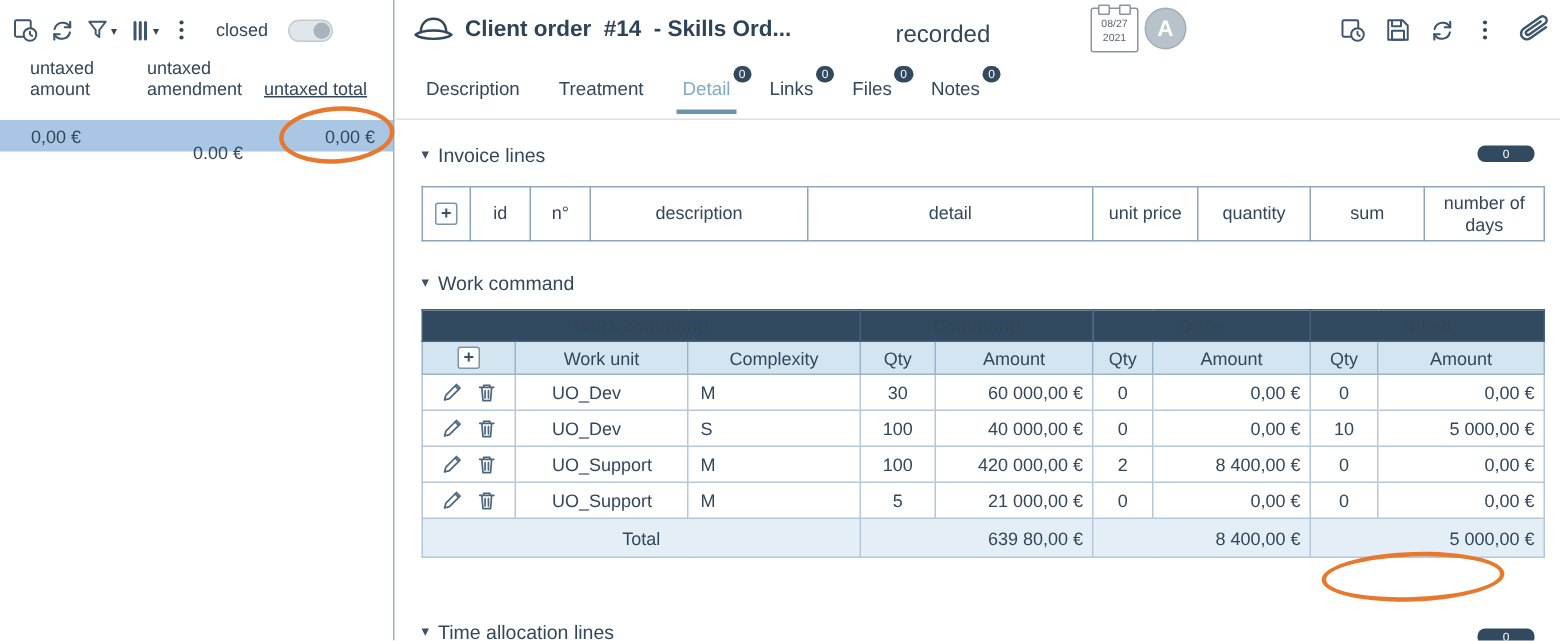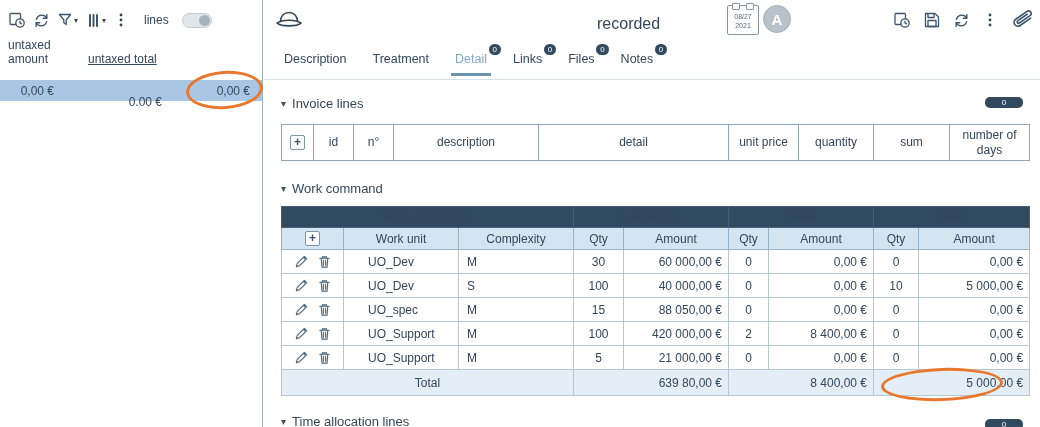--- a/index.html
+++ b/index.html
@@ -15,21 +15,21 @@
   #left-panel { position:absolute; left:0; top:0; width:263px; height:427px; background:#fff; border-right:1px solid #9fb0bd; }
   .lp-toolbar { position:absolute; top:11px; left:8px; display:flex; align-items:center; gap:7px; }
   .tb-icon { display:flex; align-items:center; cursor:pointer; }
   .caret { font-size:8px; color:#33475b; margin-left:1px; }
   .closed-label { margin-left:8px; margin-right:6px; color:#33475b; }
   .toggle { position:relative; width:30px; height:15px; border-radius:8px; background:#e1e6ea; border:1px solid #c2cbd2; cursor:pointer; }
   .toggle-knob { position:absolute; right:1px; top:1px; width:11px; height:11px; border-radius:50%; background:#a8b4bd; }
 
   .lp-headers { position:absolute; top:38px; left:0; width:262px; display:flex; align-items:flex-end; line-height:1.2; }
   .lp-col { padding-bottom:2px; }
-  .lp-col.c1 { width:88px; padding-left:8px; }
+  .lp-col.c1 { width:88px; padding-left:20px; }
   .lp-col.c2 { width:88px; padding-left:10px; }
   .lp-col.c3 { width:86px; text-align:left; padding-right:10px; text-decoration:underline; }
 
   .lp-row { position:absolute; top:80px; left:0; width:262px; height:21px; background:#a9c7e5; display:flex; align-items:center; cursor:pointer; }
   .lp-cell { white-space:nowrap; }
   .lp-cell.v1 { width:88px; text-align:right; padding-right:34px; }
   .lp-cell.v2 { width:88px; text-align:right; padding-right:14px;margin-top:22px; }
   .lp-cell.v3 { width:86px; text-align:right; padding-right:12px; }
 
   
@@ -166,48 +166,50 @@
       <svg class="ic" width="16" height="16" viewBox="0 0 16 16">
           <use href="#sym-bars"></use>
         </svg>
       <span class="caret">▾</span>
     </span>
     <span class="tb-icon">
         <svg class="ic" width="16" height="16" viewBox="0 0 16 16">
           <use href="#sym-kebab"></use>
         </svg>
       </span>
-    <span class="closed-label">lines</span>
+    <span class="closed-label">closed</span>
     <span class="toggle">
         <span class="toggle-knob"></span>
       </span>
   </div>
 
   <div class="lp-headers">
     <div class="lp-col c1">untaxed amount</div>
+    <div class="lp-col c2">untaxed amendment</div>
     <div class="lp-col c3">untaxed total</div>
   </div>
 
   <div class="lp-row">
     <span class="lp-cell v1">0,00 €</span>
     <span class="lp-cell v2">0.00 €</span>
     <span class="lp-cell v3">0,00 €</span>
   </div>
 </div>
 
 <div class="annot" id="annot-left"></div>
 <div class="annot" id="annot-total"></div>
 
 <div id="right-panel">
 
   <span id="order-icon">
     <svg class="ic" width="30" height="24" viewBox="0 0 30 24">
         <use href="#sym-hat"></use>
       </svg>
   </span>
+  <div id="page-title">Client order  #14  - Skills Ord...</div>
   <div id="status-text">recorded</div>
 
   <div id="date-widget">
     <div>08/27</div>
     <div>2021</div>
   </div>
   <div id="avatar">A</div>
 
   <div id="header-icons">
     <span class="tb-icon">
@@ -365,44 +367,20 @@
           <td class="cell-wu">UO_Dev</td>
           <td class="cell-cx">S</td>
           <td class="cell-qty">100</td>
           <td class="cell-amt">40 000,00 €</td>
           <td class="cell-qty">0</td>
           <td class="cell-amt">0,00 €</td>
           <td class="cell-qty">10</td>
           <td class="cell-amt">5 000,00 €</td>
         </tr>
 
-        <tr class="wc-row">
-          <td>
-            <div class="row-icons">
-            <span class="icon-btn">
-                <svg class="ic" width="15" height="15" viewBox="0 0 16 16">
-                  <use href="#sym-pencil"></use>
-                </svg>
-              </span>
-            <span class="icon-btn">
-                <svg class="ic" width="15" height="15" viewBox="0 0 16 16">
-                  <use href="#sym-trash"></use>
-                </svg>
-              </span>
-          </div>
-          </td>
-          <td class="cell-wu">UO_spec</td>
-          <td class="cell-cx">M</td>
-          <td class="cell-qty">15</td>
-          <td class="cell-amt">88 050,00 €</td>
-          <td class="cell-qty">0</td>
-          <td class="cell-amt">0,00 €</td>
-          <td class="cell-qty">0</td>
-          <td class="cell-amt">0,00 €</td>
-        </tr>
 
         <tr class="wc-row">
           <td>
             <div class="row-icons">
             <span class="icon-btn">
                 <svg class="ic" width="15" height="15" viewBox="0 0 16 16">
                   <use href="#sym-pencil"></use>
                 </svg>
               </span>
             <span class="icon-btn">

